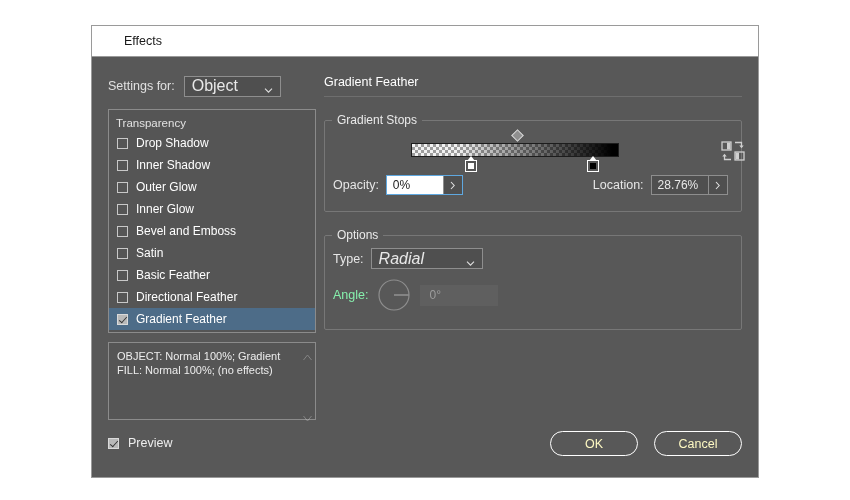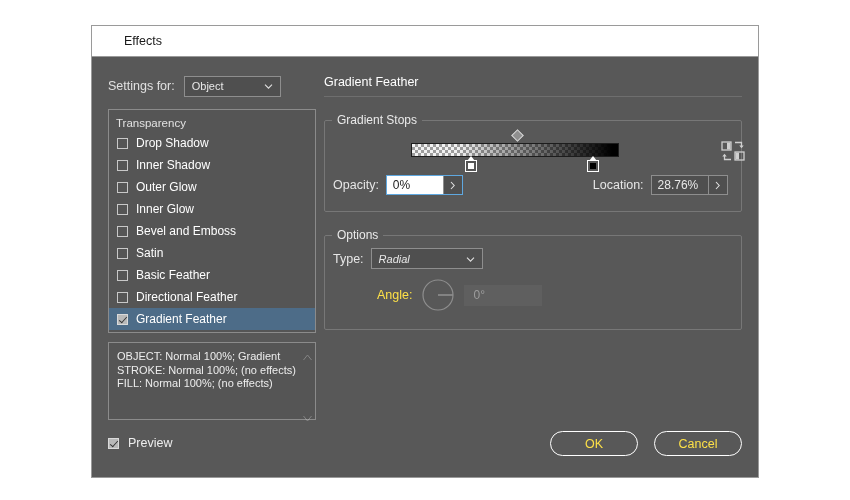--- a/index.html
+++ b/index.html
@@ -64,21 +64,21 @@
   .dropdown {
     position: relative;
     width: 97px;
     height: 21px;
     background: #4f4f4f;
     border: 1px solid #8e8e8e;
     box-sizing: border-box;
     display: flex;
     align-items: center;
     padding-left: 7px;
-    font-size: 11px;
+    font-size: 16px;
     color: #e8e8e8;
   }
   .dropdown .chev {
     position: absolute;
     right: 7px;
     top: 50%;
     transform: translateY(-60%);
     width: 9px;
     height: 9px;
   }
@@ -354,21 +354,21 @@
     color: #ededed;
   }
   .pill-btn {
     position: absolute;
     top: 6px;
     width: 88px;
     height: 25px;
     border: 1.5px solid #ffffff;
     border-radius: 13px;
     background: transparent;
-    color: #fde047;
+    color: #fef9c3;
     font-size: 12.5px;
     font-family: "Liberation Sans", sans-serif;
     display: flex;
     align-items: center;
     justify-content: center;
     box-sizing: border-box;
   }
   #ok-btn { right: 120px; }
   #cancel-btn { right: 16px; }
 </style>
@@ -438,21 +438,20 @@
         </div>
       </div>
 
       <div id="desc-box">
         <span class="scroll-arrow up">
           <svg width="9" height="7" viewBox="0 0 9 7">
               <path d="M0.5 6 L4.5 1 L8.5 6" fill="none" stroke="#dddddd" stroke-width="1"></path>
             </svg>
         </span>
         <div class="desc-line">OBJECT: Normal 100%; Gradient</div>
-        <div class="desc-line">STROKE: Normal 100%; (no effects)</div>
         <div class="desc-line">FILL: Normal 100%; (no effects)</div>
         <span class="scroll-arrow down">
           <svg width="9" height="7" viewBox="0 0 9 7">
               <path d="M0.5 1 L4.5 6 L8.5 1" fill="none" stroke="#dddddd" stroke-width="1"></path>
             </svg>
         </span>
       </div>
 
     </div>
 
@@ -533,21 +532,21 @@
               <span>Radial</span>
               <span class="chev">
                 <svg width="9" height="9" viewBox="0 0 9 9">
                     <path d="M1 3 L4.5 6.5 L8 3" fill="none" stroke="#e0e0e0" stroke-width="1.1"></path>
                   </svg>
               </span>
             </span>
           </div>
 
           <div class="angle-row">
-            <span class="field-label" style="color:#fde047;margin-left:44px;">Angle:</span>
+            <span class="field-label" style="color:#86efac;">Angle:</span>
             <span id="angle-dial">
               <svg width="32" height="32" viewBox="0 0 32 32">
                 <circle cx="16" cy="16" r="15" fill="none" stroke="#8e8e8e" stroke-width="1.2"></circle>
                 <line x1="16" y1="16" x2="31" y2="16" stroke="#8e8e8e" stroke-width="1.6"></line>
               </svg>
             </span>
             <span id="angle-field">
               <span>0°</span>
             </span>
           </div>

